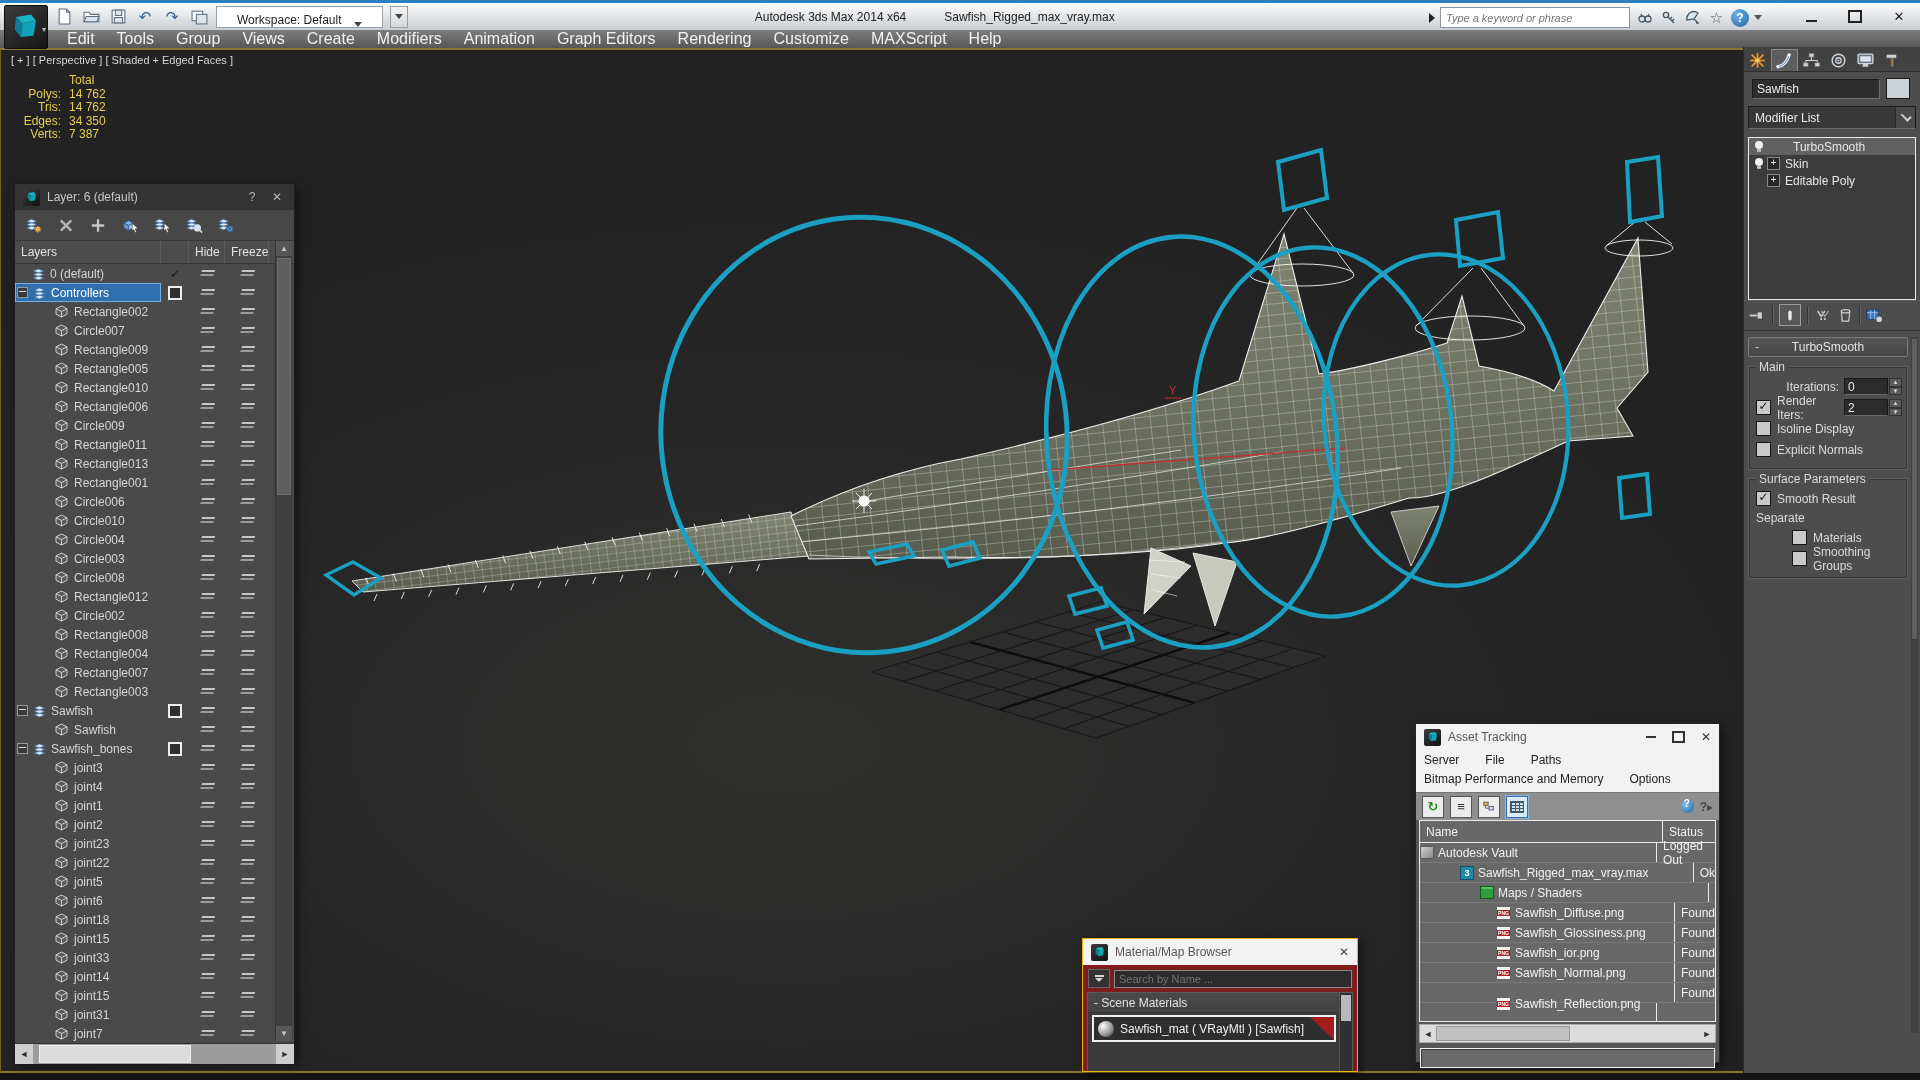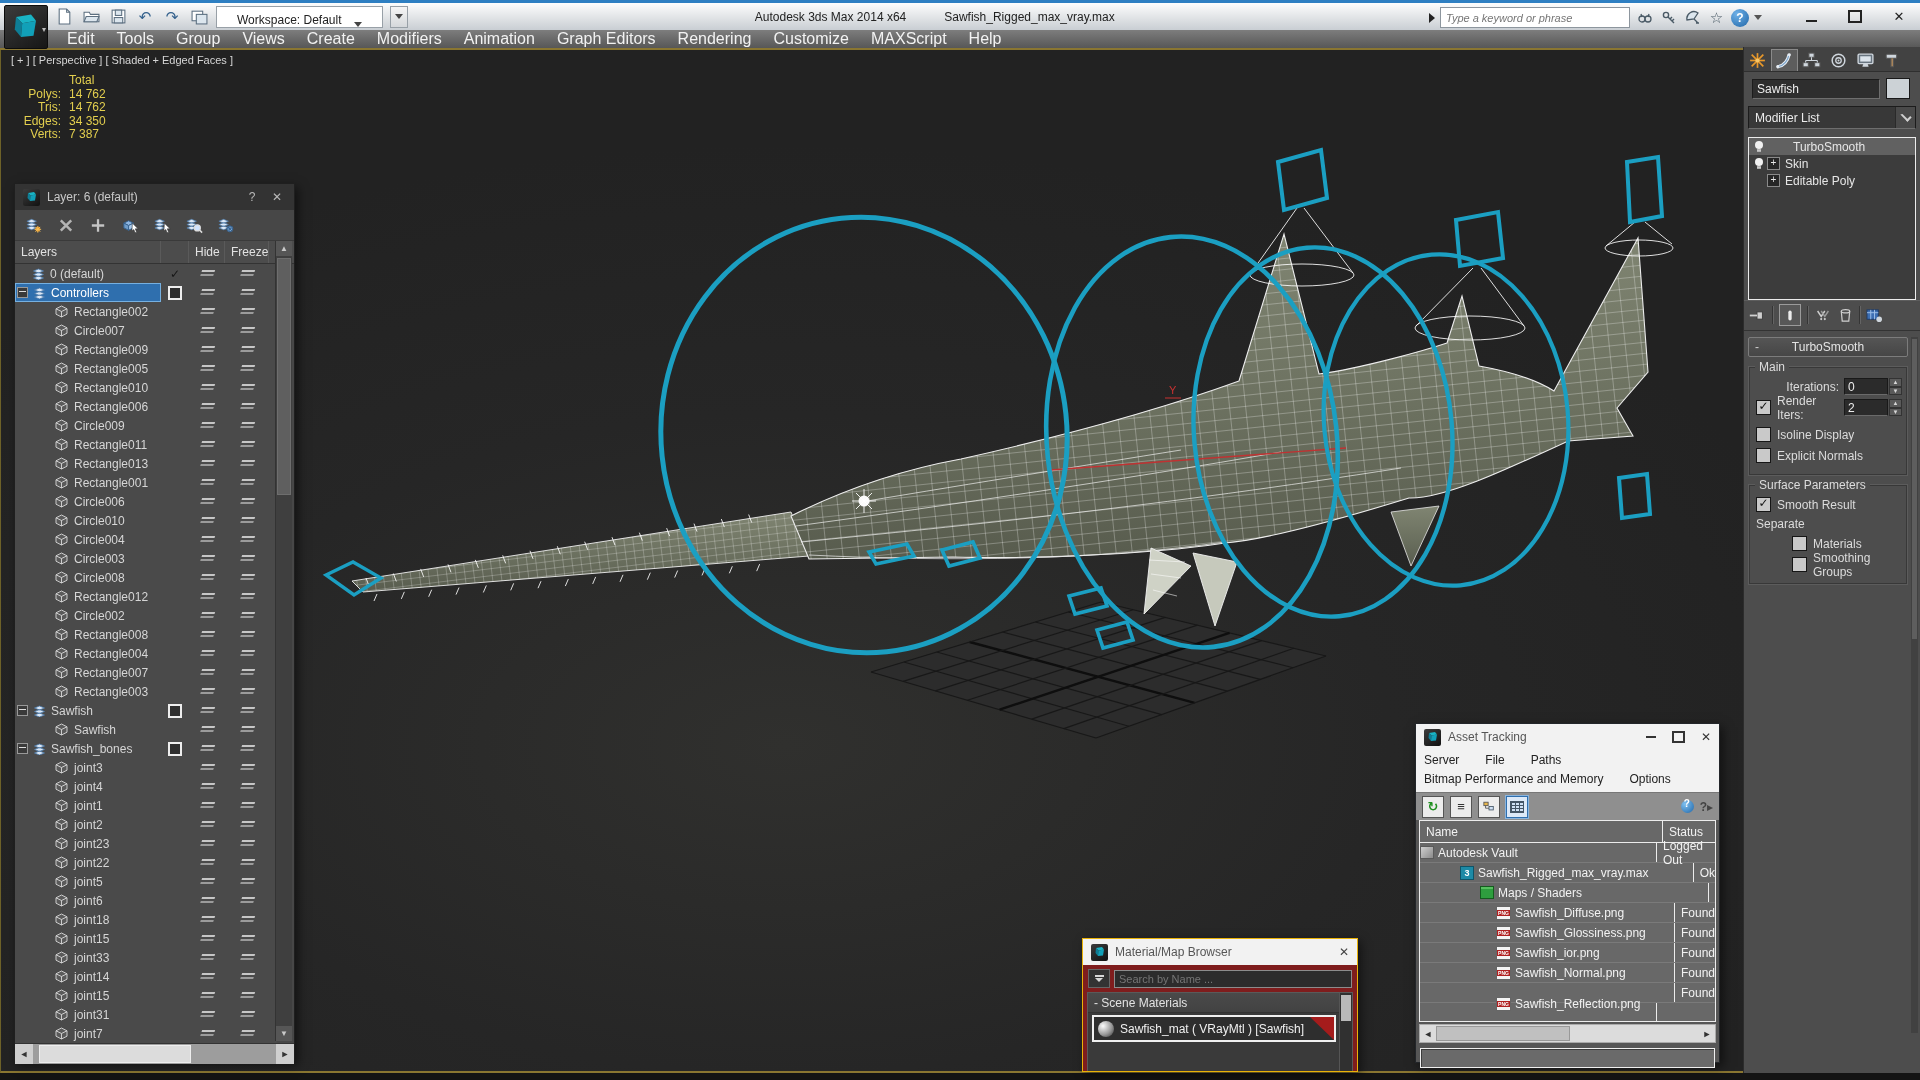--- a/index.html
+++ b/index.html
@@ -1349,21 +1349,21 @@
       </div>
       <div class="frow">
         <span class="cb">✓</span>
         <span class="flab" style="text-align:left;flex:1">Render Iters:</span>
         <span class="numf">2</span>
         <span class="spin">
             <i>▲</i>
             <i>▼</i>
           </span>
       </div>
-      <div class="frow" style="margin-top:6px">
+      <div class="frow" style="">
         <span class="cb"></span>
         <span>Isoline Display</span>
       </div>
       <div class="frow">
         <span class="cb"></span>
         <span>Explicit Normals</span>
       </div>
     </div>
     <div class="grp">
       <span class="glbl">Surface Parameters</span>

